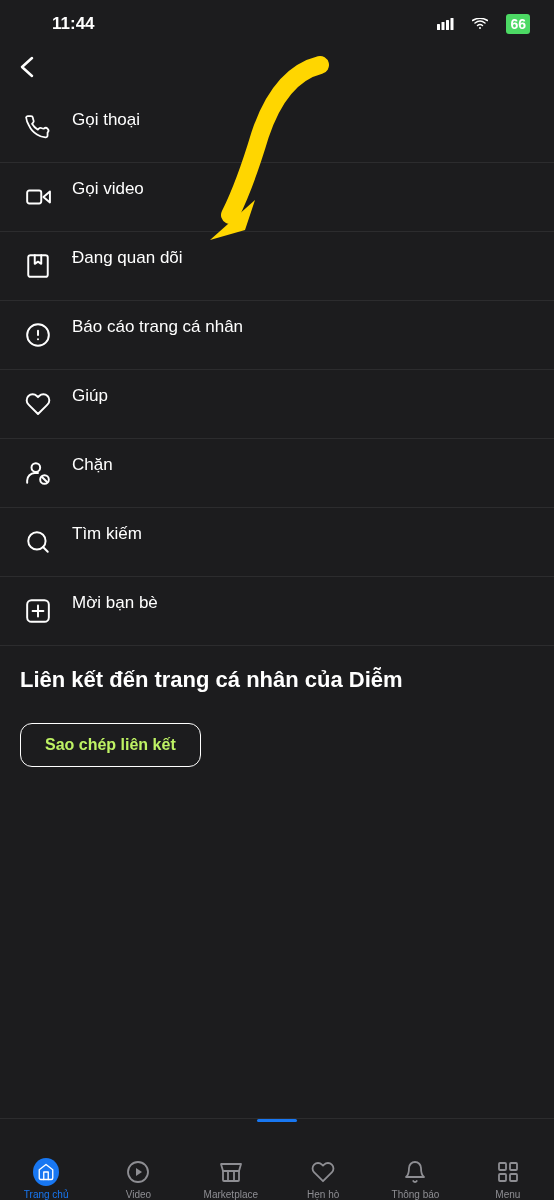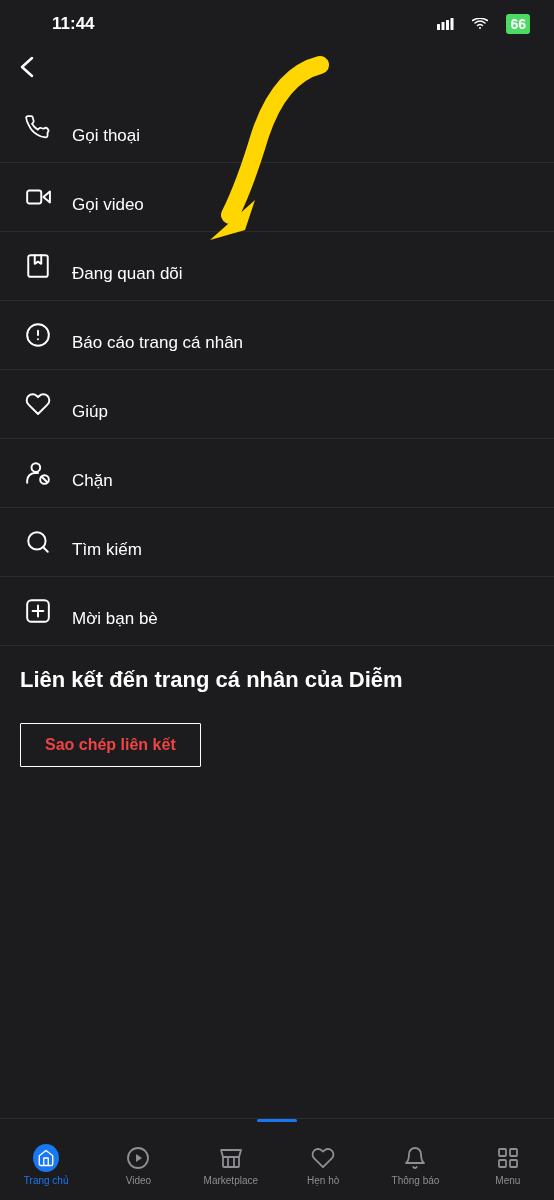--- a/index.html
+++ b/index.html
@@ -57,21 +57,21 @@
 
     
     .menu-list {
       list-style: none;
       margin: 0;
       padding: 0;
     }
 
     .menu-item {
       display: flex;
-      align-items: flex-end;
+      align-items: flex-start;
       padding: 16px 20px;
       border-bottom: 1px solid #2c2c2e;
       cursor: pointer;
       position: relative;
     }
 
     .menu-item.highlighted {
       border: 2px solid #e0002a;
       margin: 0 2px;
     }
@@ -108,24 +108,24 @@
       font-size: 22px;
       font-weight: 800;
       color: #ffffff;
       line-height: 1.3;
     }
 
     
     .copy-link-btn {
       margin: 20px 20px;
       border: 1.5px solid #ffffff;
-      border-radius: 1px;
+      border-radius: 12px;
       padding: 12px 24px;
       background: transparent;
-      color: #ef4444;
+      color: #bef264;
       font-size: 16px;
       font-weight: 600;
       cursor: pointer;
       display: inline-block;
     }
 
     
     .arrow-overlay {
       position: absolute;
       top: 55px;
@@ -139,21 +139,21 @@
     
     .bottom-nav {
       position: absolute;
       bottom: 0;
       left: 0;
       right: 0;
       height: 82px;
       background: #1c1c1e;
       border-top: 1px solid #2c2c2e;
       display: flex;
-      align-items: center;
+      align-items: flex-end;
       padding-top: 8px;
     }
 
     .nav-item {
       flex: 1;
       display: flex;
       flex-direction: column;
       align-items: center;
       gap: 4px;
       cursor: pointer;

